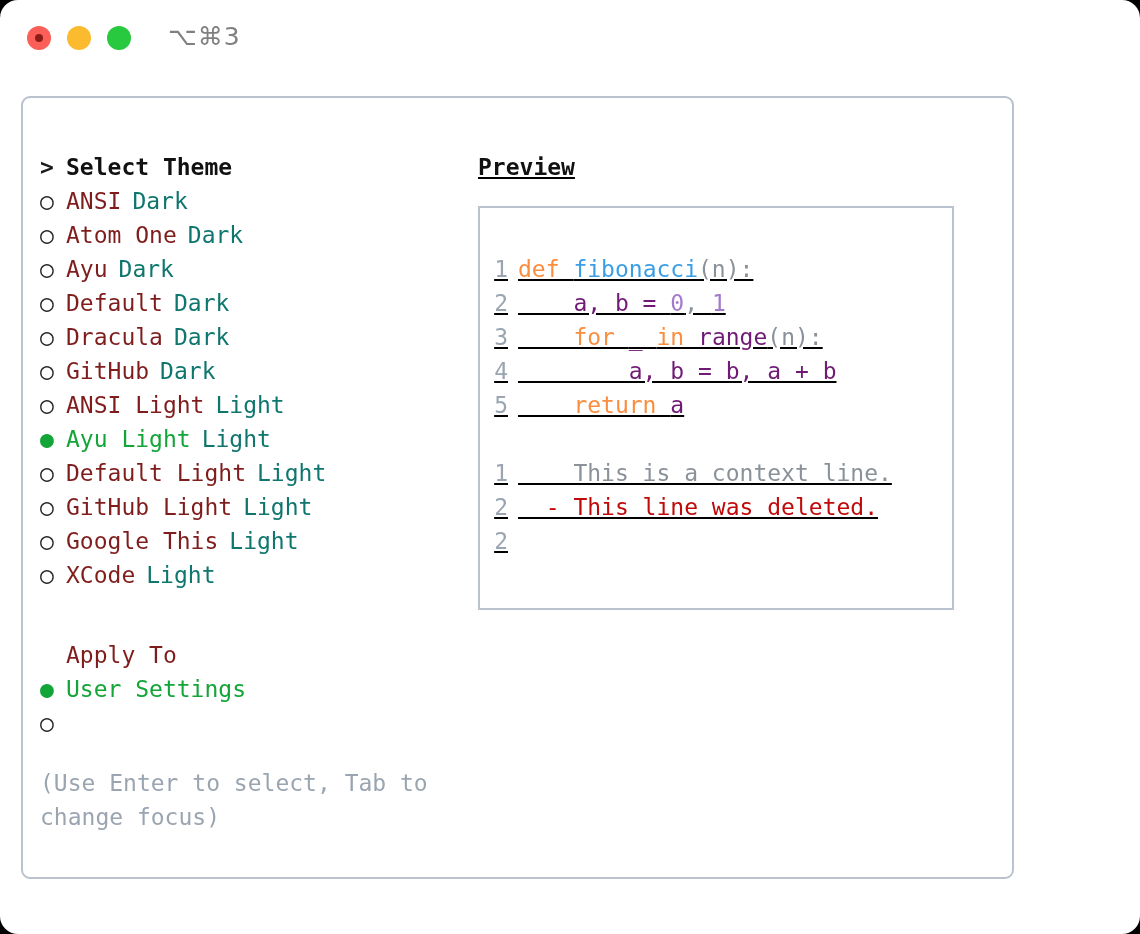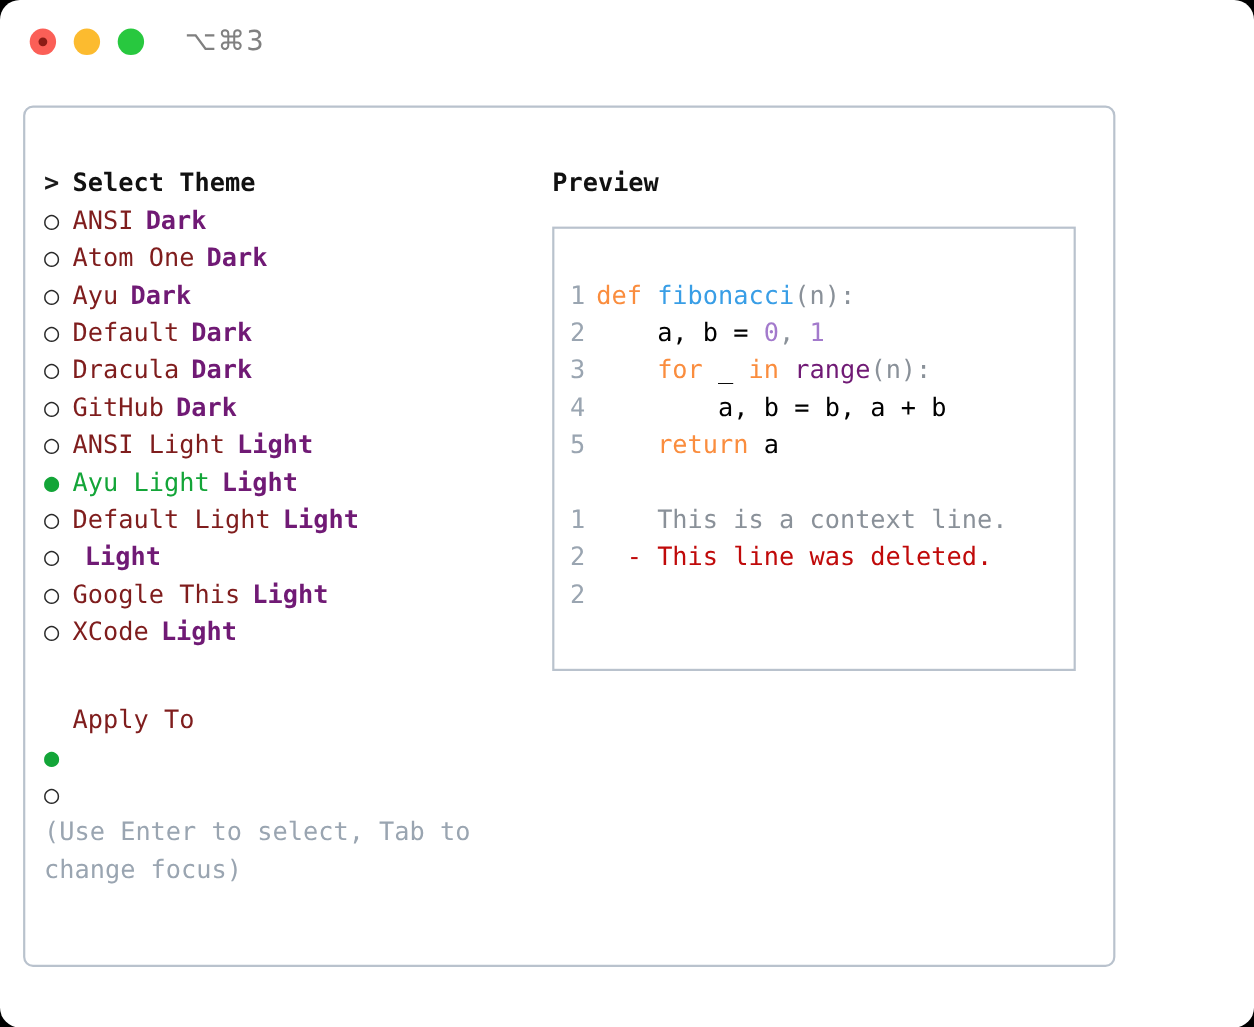--- a/index.html
+++ b/index.html
@@ -99,39 +99,40 @@
     color: #1a1a1a;
     font-weight: bold;
   }
   .marker.empty { color: transparent; }
   .marker.off  { color: #2b2b2b; }
   .marker.on   { color: #13a538; }
   .label { color: #7f1d1d; }
   .label.head { color: #111111; font-weight: bold; }
   .label.selected { color: #13a538; }
   .variant {
-    color: #701a75;
+    color: #0f766e;
     margin-left: 11px;
-    font-weight: bold;
   }
   .section-gap { height: 46px; }
   .hint {
+    margin-top: 26px;
     width: 400px;
     font-size: 23px;
     line-height: 34px;
     color: #9aa5b1;
     white-space: pre-wrap;
   }
 
   
   .right-col {
     position: absolute;
-    left: 479px;
+    left: 455px;
     top: 52px;
     width: 480px;
+    text-decoration: underline;
   }
   .preview-title {
     font-size: 23px;
     line-height: 34px;
     font-weight: bold;
     color: #111111;
   }
   .preview-box {
     margin-top: 22px;
     width: 476px;
@@ -158,21 +159,21 @@
     box-sizing: border-box;
   }
   .code-body { color: #5c6166; }
   .blank-line { height: 34px; }
 
   .tok-kw   { color: #fa8d3e; }
   .tok-fn   { color: #399ee6; }
   .tok-num  { color: #a37acc; }
   .tok-call { color: #701a75; }
   .tok-punc { color: #8a9199; }
-  .tok-var  { color: #000000; }
+  .tok-var  { color: #701a75; }
 
   .diff-ctx { color: #8a9199; }
   .diff-del { color: #c00a0a; }
   .diff-add { color: #00c40a; }
 </style>
 </head>
 <body>
 
 <div class="window">
 
@@ -231,20 +232,21 @@
             <span class="label selected">Ayu Light</span>
             <span class="variant">Light</span>
           </div>
           <div class="row">
             <span class="marker off">○</span>
             <span class="label">Default Light</span>
             <span class="variant">Light</span>
           </div>
           <div class="row">
             <span class="marker off">○</span>
+            <span class="label">GitHub Light</span>
             <span class="variant">Light</span>
           </div>
           <div class="row">
             <span class="marker off">○</span>
             <span class="label">Google This</span>
             <span class="variant">Light</span>
           </div>
           <div class="row">
             <span class="marker off">○</span>
             <span class="label">XCode</span>
@@ -252,20 +254,21 @@
           </div>
         </div>
       <div class="section-gap"></div>
       <div id="apply-list">
           <div class="row">
             <span class="marker empty">•</span>
             <span class="label">Apply To</span>
           </div>
           <div class="row">
             <span class="marker on">●</span>
+            <span class="label selected">User Settings</span>
           </div>
           <div class="row">
             <span class="marker off">○</span>
           </div>
         </div>
       <div class="hint">(Use Enter to select, Tab to
 change focus)</div>
     </div>
 
     <div class="right-col">

